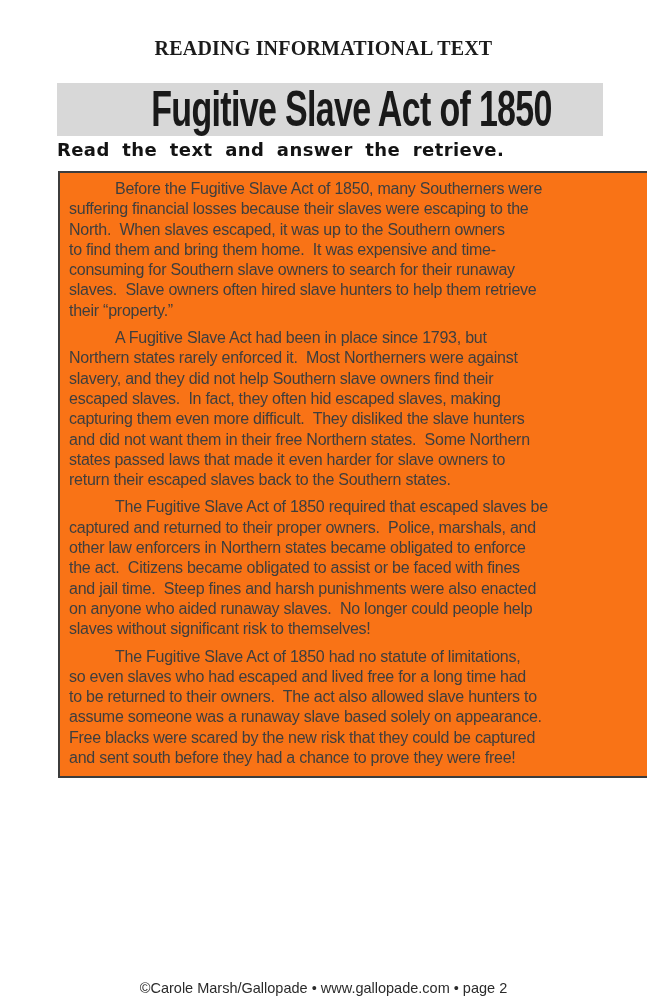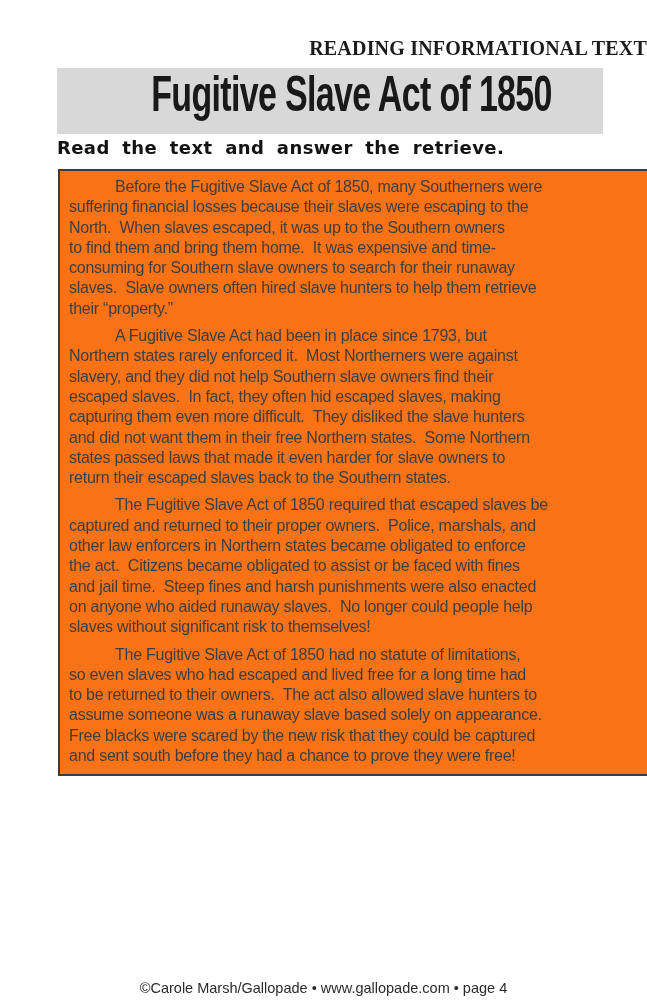--- a/index.html
+++ b/index.html
@@ -13,32 +13,32 @@
     overflow: hidden;
   }
   .page {
     position: relative;
     width: 647px;
     height: 1000px;
     background: #ffffff;
   }
   .kicker {
     margin-top: 37px;
-    text-align: right;
+    text-align: center;
     font-family: "Liberation Serif", serif;
     font-weight: bold;
     font-size: 20px;
     letter-spacing: 0.2px;
     color: #1b1b1b;
   }
   .title-banner {
-    margin-top: 8px;
+    margin-top: 23px;
     margin-left: 57px;
     width: 546px;
-    height: 66px;
+    height: 53px;
     background: #d8d8d8;
     text-align: center;
     line-height: 53px;
     overflow: visible;
   }
   .title-text {
     display: inline-block;
     font-family: "Liberation Sans", sans-serif;
     font-weight: bold;
     font-size: 50px;
@@ -128,15 +128,15 @@
 on anyone who aided runaway slaves.  No longer could people help
 slaves without significant risk to themselves!</p>
     <p>The Fugitive Slave Act of 1850 had no statute of limitations,
 so even slaves who had escaped and lived free for a long time had
 to be returned to their owners.  The act also allowed slave hunters to
 assume someone was a runaway slave based solely on appearance.
 Free blacks were scared by the new risk that they could be captured
 and sent south before they had a chance to prove they were free!</p>
   </div>
 
-  <div class="footer">©Carole Marsh/Gallopade • www.gallopade.com • page 4</div>
+  <div class="footer">©Carole Marsh/Gallopade • www.gallopade.com • page 2</div>
 
 </div>
 
 </body></html>

